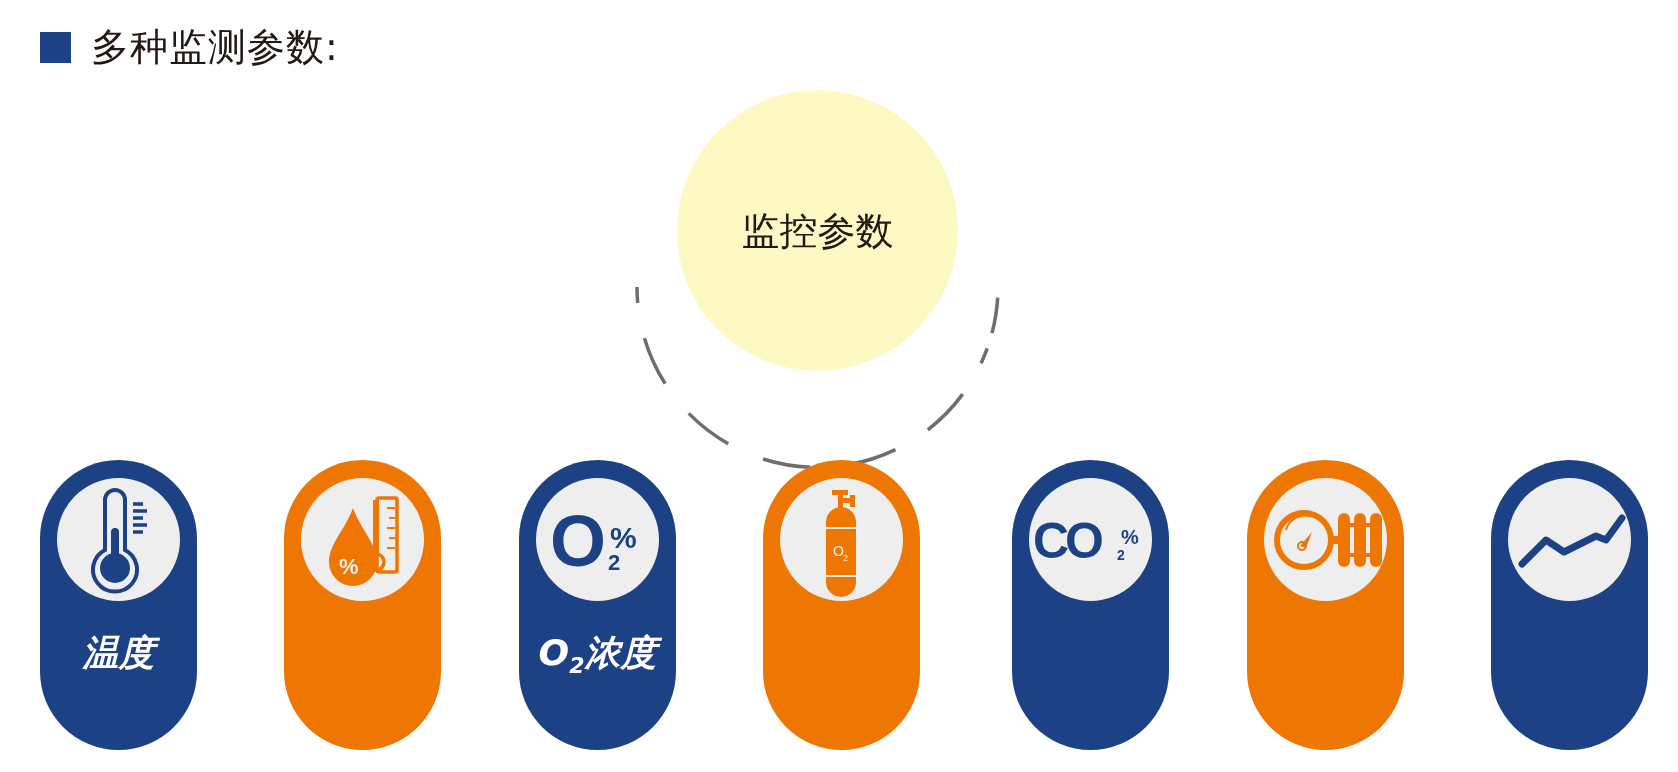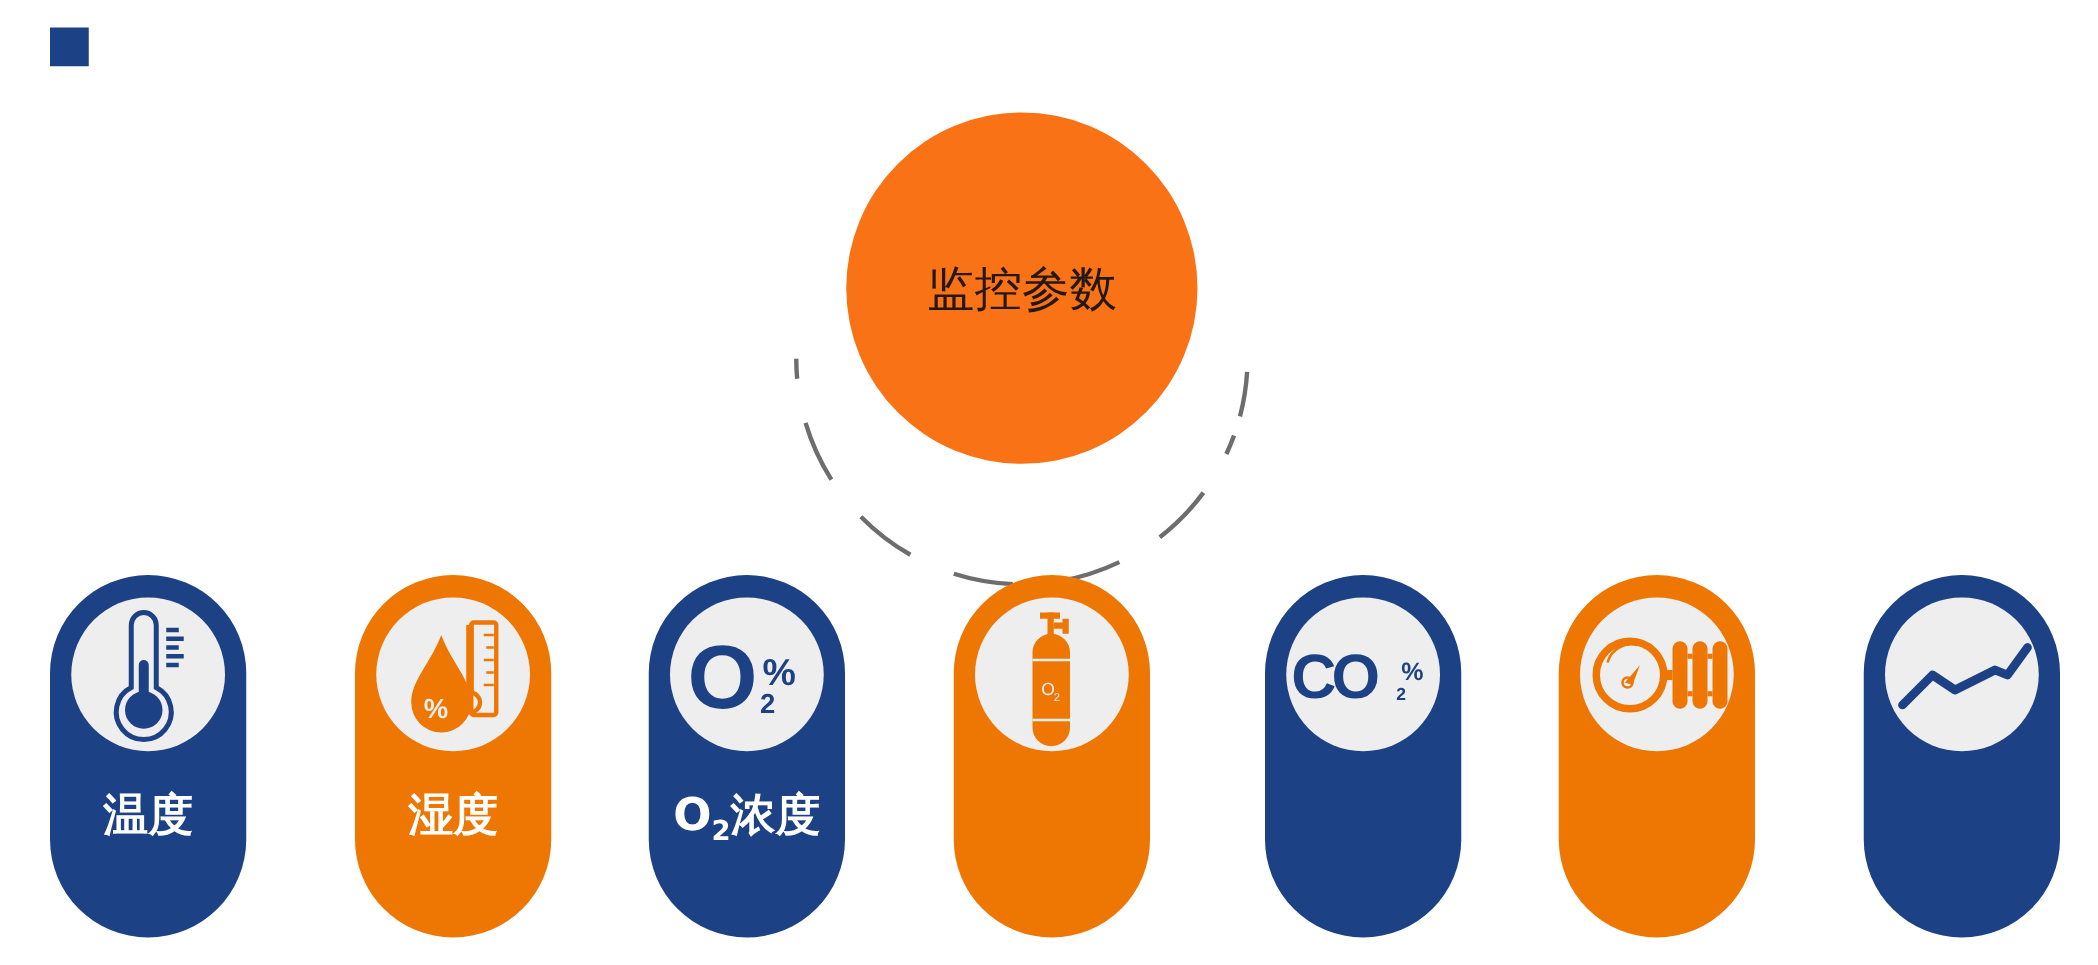--- a/index.html
+++ b/index.html
@@ -2,39 +2,40 @@
 <html><head>
 <meta charset="utf-8">
 <style>
   html, body { margin:0; padding:0; }
   body { width:1678px; height:772px; background:#ffffff; position:relative; overflow:hidden;
          font-family:"DejaVu Sans","Liberation Sans",sans-serif; }
   .header { position:absolute; left:40px; top:22px; display:flex; align-items:center; }
   .header .sq { width:31px; height:31px; background:#1d4185; margin-right:20px; }
   .header .title { font-size:38px; color:#231815; letter-spacing:1px; }
   .hub { position:absolute; left:677px; top:90px; width:281px; height:281px; border-radius:50%;
-         background:#f97316; display:flex; flex-direction:column; align-items:center; justify-content:center; }
+         background:#fef9c3; display:flex; flex-direction:column; align-items:center; justify-content:center; }
   .hub .l1, .hub .l2 { font-size:38px; color:#231815; line-height:66px; }
   .hub .l2 { margin-top:0; }
   .arc { position:absolute; left:0; top:0; }
   .pill { position:absolute; top:460px; width:157px; height:290px; border-radius:79px; }
   .pill.blue { background:#1d4185; }
   .pill.orange { background:#ee7603; }
   .pill .disc { position:absolute; left:17px; top:18px; width:123px; height:123px; border-radius:50%; background:#eeeeee;
                 display:flex; align-items:center; justify-content:center; }
   .pill .label { position:absolute; left:0; right:0; top:170px; text-align:center; color:#ffffff; font-weight:bold;
-                 font-size:36px; line-height:46px; }
+                 font-size:36px; line-height:46px;font-style:italic; }
   .pill .label.two { top:157px; }
   .pill .label sub { font-size:22px; vertical-align:-8px; }
 </style>
 </head>
 <body>
 
 <div class="header">
   <div class="sq"></div>
+  <div class="title">多种监测参数:</div>
 </div>
 
 <svg class="arc" width="1678" height="772">
   <path d="M 637 287 A 180 180 0 0 0 998 287" fill="none" stroke="#6d6d6d" stroke-width="3.5" stroke-dasharray="16 36 50 38 50 38 48 38 50 38 50 36 16"></path>
 </svg>
 
 <div class="hub">
   <div class="l1">监控参数</div>
 </div>
 
@@ -66,21 +67,20 @@
       <circle cx="75" cy="84" r="8" fill="none" stroke="#ee7603" stroke-width="3.5"></circle>
       <g stroke="#ee7603" stroke-width="2">
           <line x1="86" y1="30" x2="94" y2="30"></line>
           <line x1="88" y1="40" x2="94" y2="40"></line>
           <line x1="86" y1="50" x2="94" y2="50"></line>
           <line x1="88" y1="60" x2="94" y2="60"></line>
           <line x1="86" y1="70" x2="94" y2="70"></line>
         </g>
     </svg>
   </div>
-  <div class="label">湿度</div>
 </div>
 
 <div class="pill blue" style="left:519px">
   <div class="disc">
     <svg width="123" height="123" viewBox="0 0 123 123">
       <text x="14" y="88" font-size="72" font-weight="bold" fill="#1d4185" font-family="Liberation Sans, sans-serif">O</text>
       <text x="74" y="70" font-size="30" font-weight="bold" fill="#1d4185" font-family="Liberation Sans, sans-serif">%</text>
       <text x="72" y="92" font-size="22" font-weight="bold" fill="#1d4185" font-family="Liberation Sans, sans-serif">2</text>
     </svg>
   </div>

